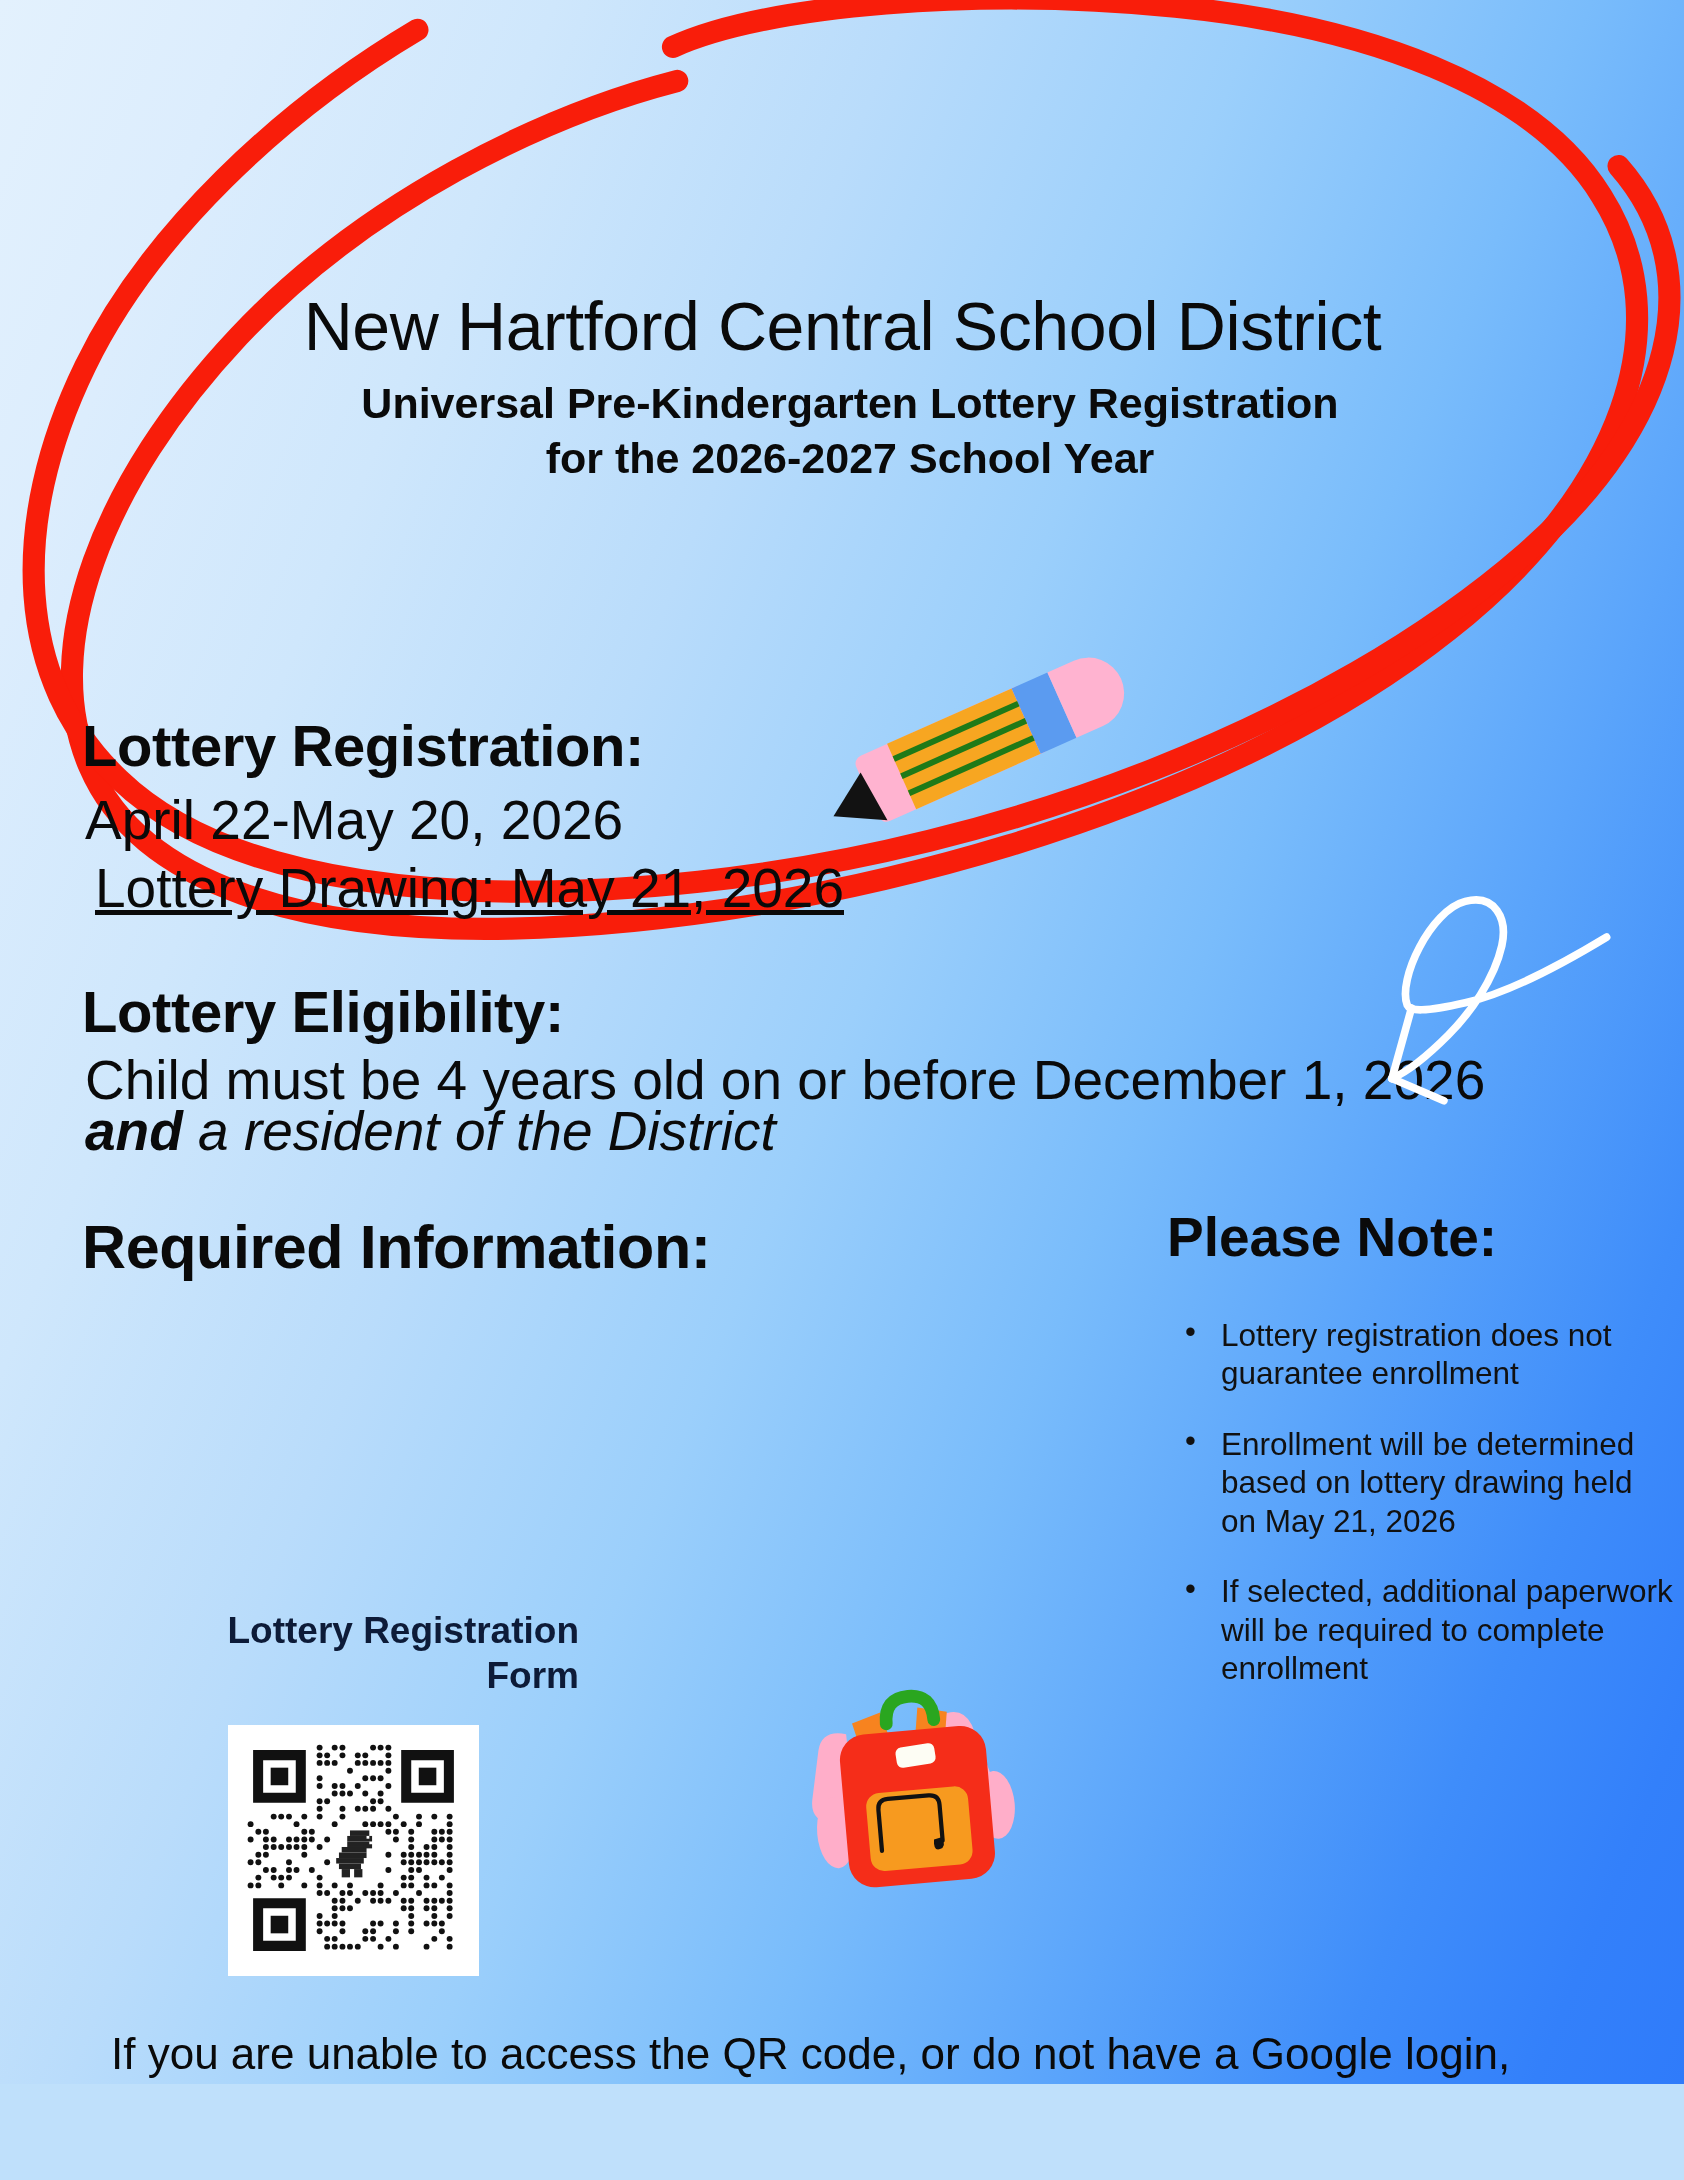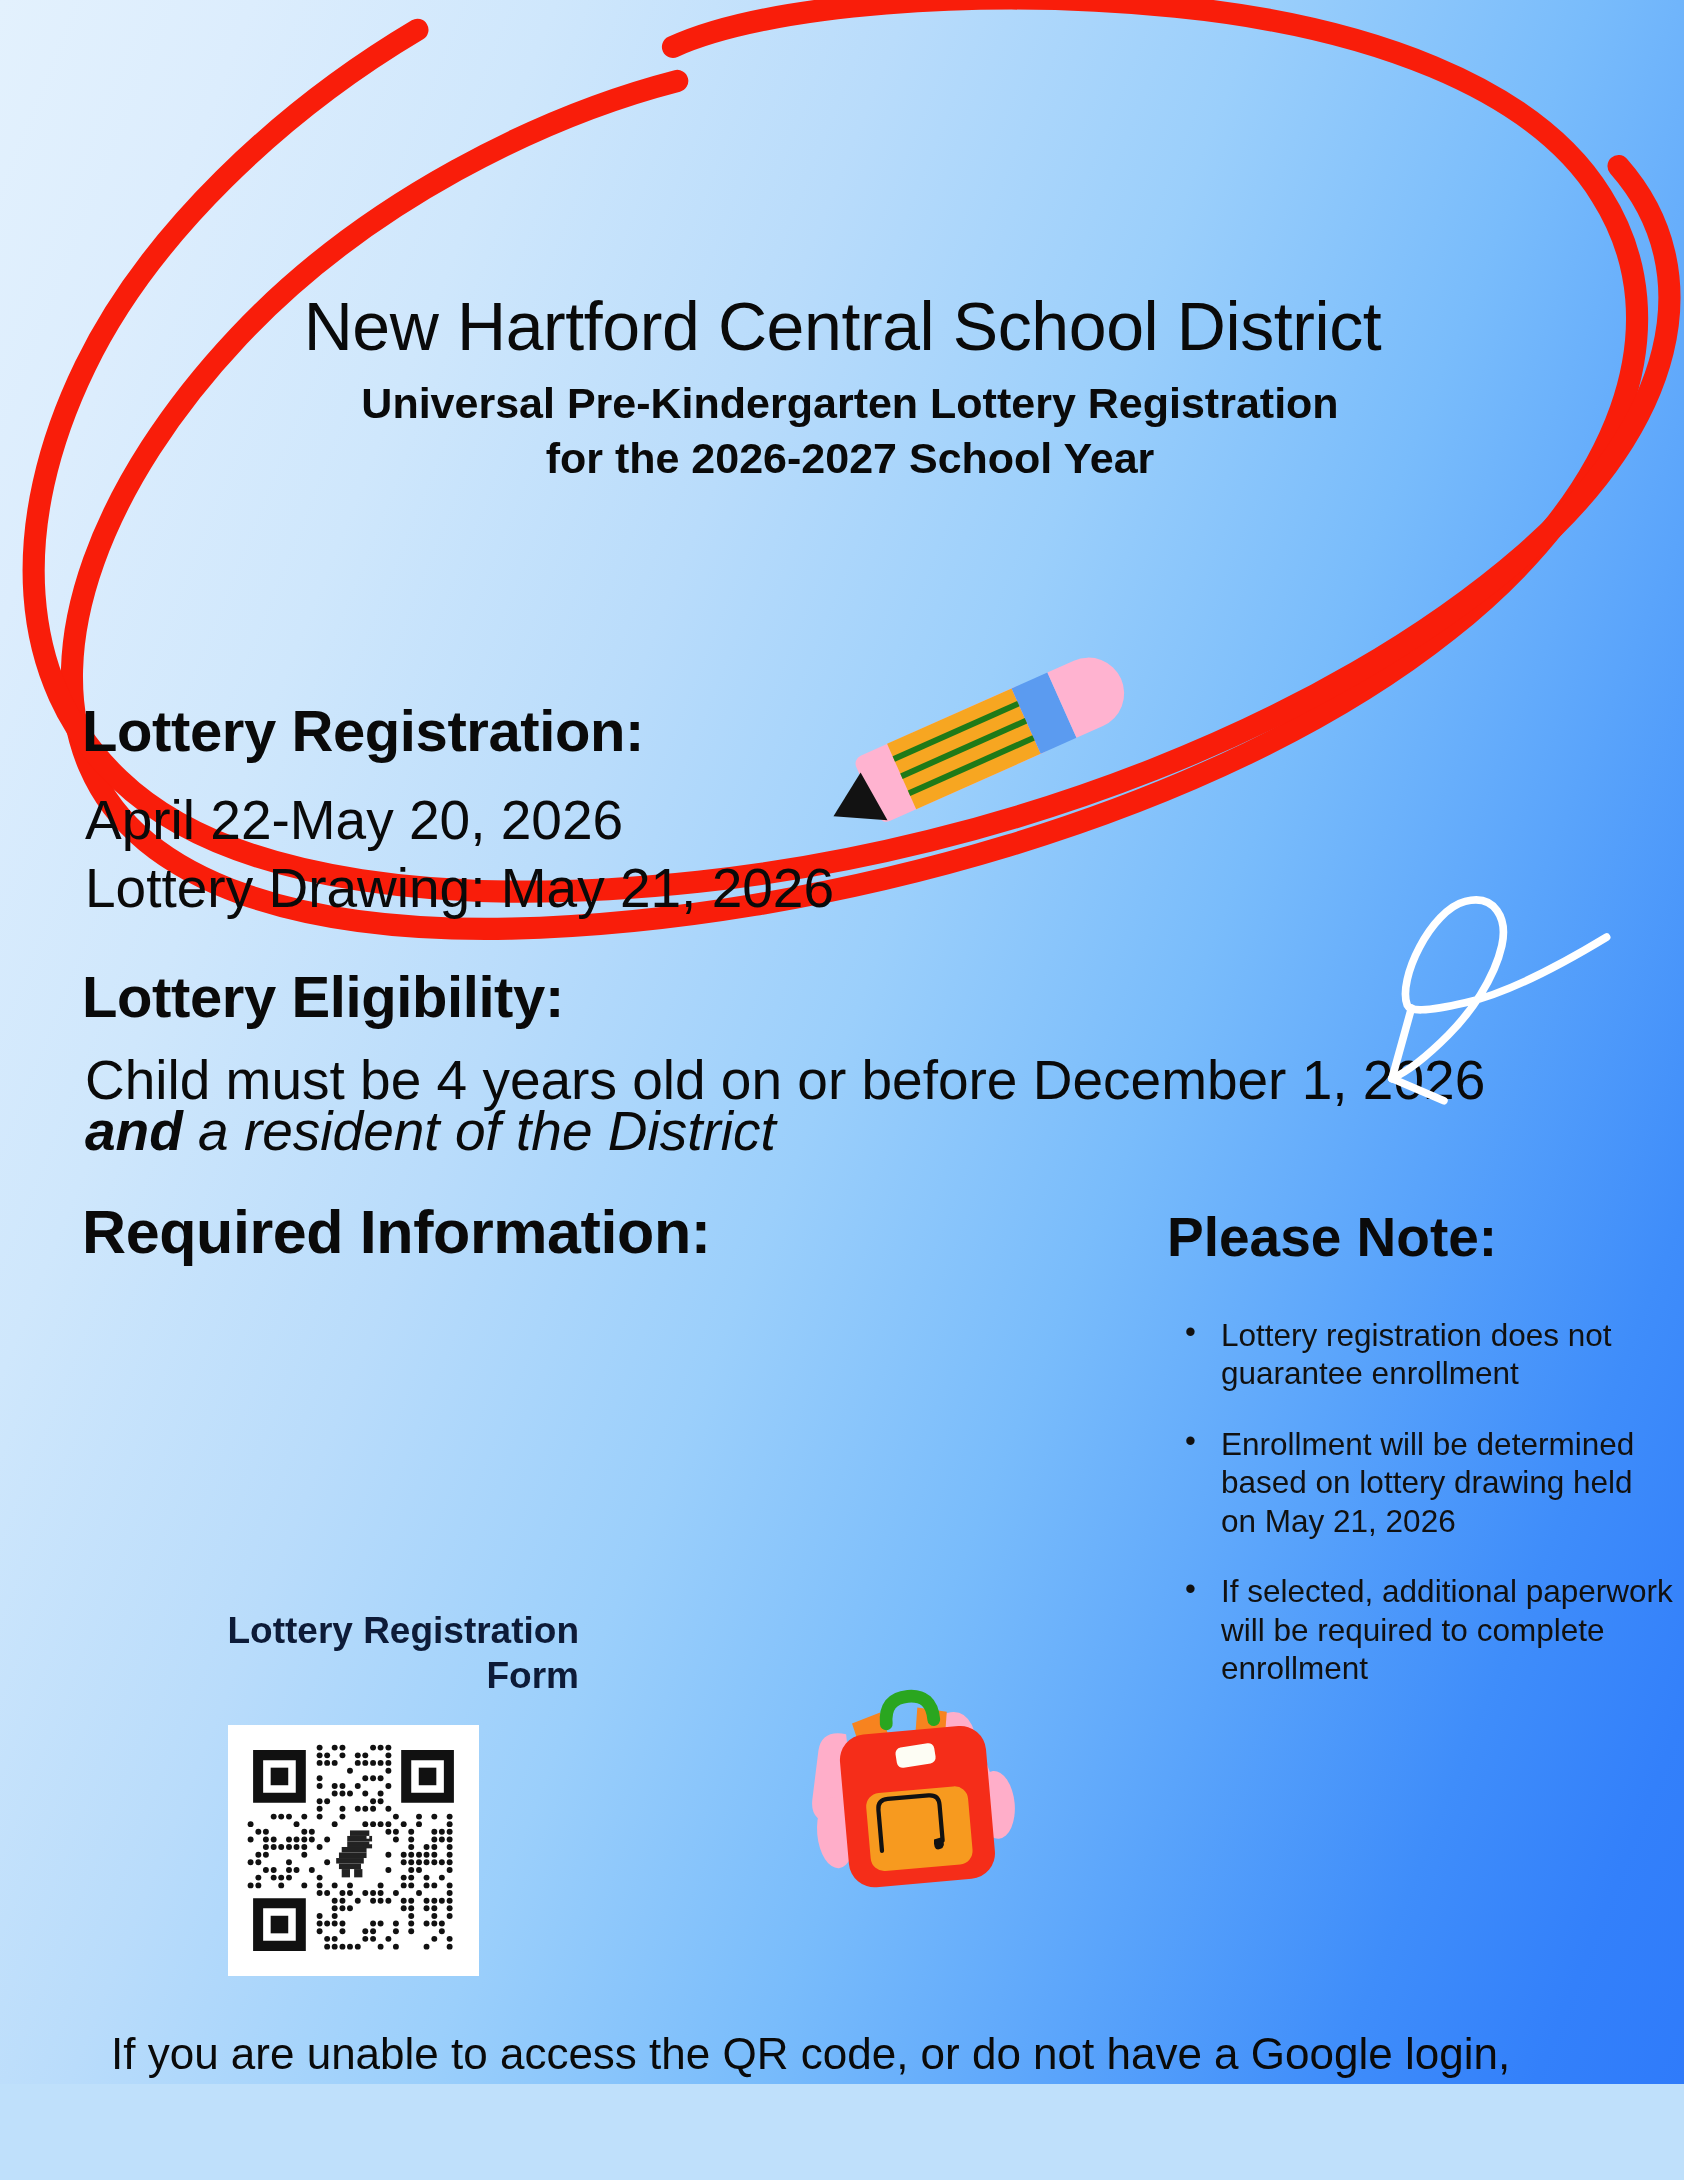--- a/index.html
+++ b/index.html
@@ -50,31 +50,32 @@
     line-height:1.28;
     font-family:"Liberation Sans Narrow","Liberation Sans",sans-serif;
   }
 
   .h-sec {
     font-size:58px;
     font-weight:bold;
     font-family:"Liberation Sans Narrow","Liberation Sans",sans-serif;
     letter-spacing:-0.4px;
     white-space:nowrap;
+    margin-top:15px;
   }
   .body-line {
     font-size:55px;
     font-weight:400;
     font-family:"Liberation Sans Narrow","Liberation Sans",sans-serif;
     white-space:nowrap;
   }
 
   #reg-head   { left:82px; top:697px; }
   #reg-l1     { left:85px; top:788px; }
-  #reg-l2     { left:85px; top:856px; }
+  #reg-l2     { left:95px; top:856px;text-decoration:underline; }
 
   #elig-head  { left:82px; top:963px; }
   #elig-l1    { left:85px; top:1048px; }
   #elig-l2    { left:85px; top:1099px;font-style:italic; }
   #elig-l2 b  { font-weight:bold; }
 
   #req-head   { left:82px; top:1197px; font-size:61px; }
 
   .bullets { position:absolute; left:82px; top:1286px; width:1014px; }
   .bullet {

